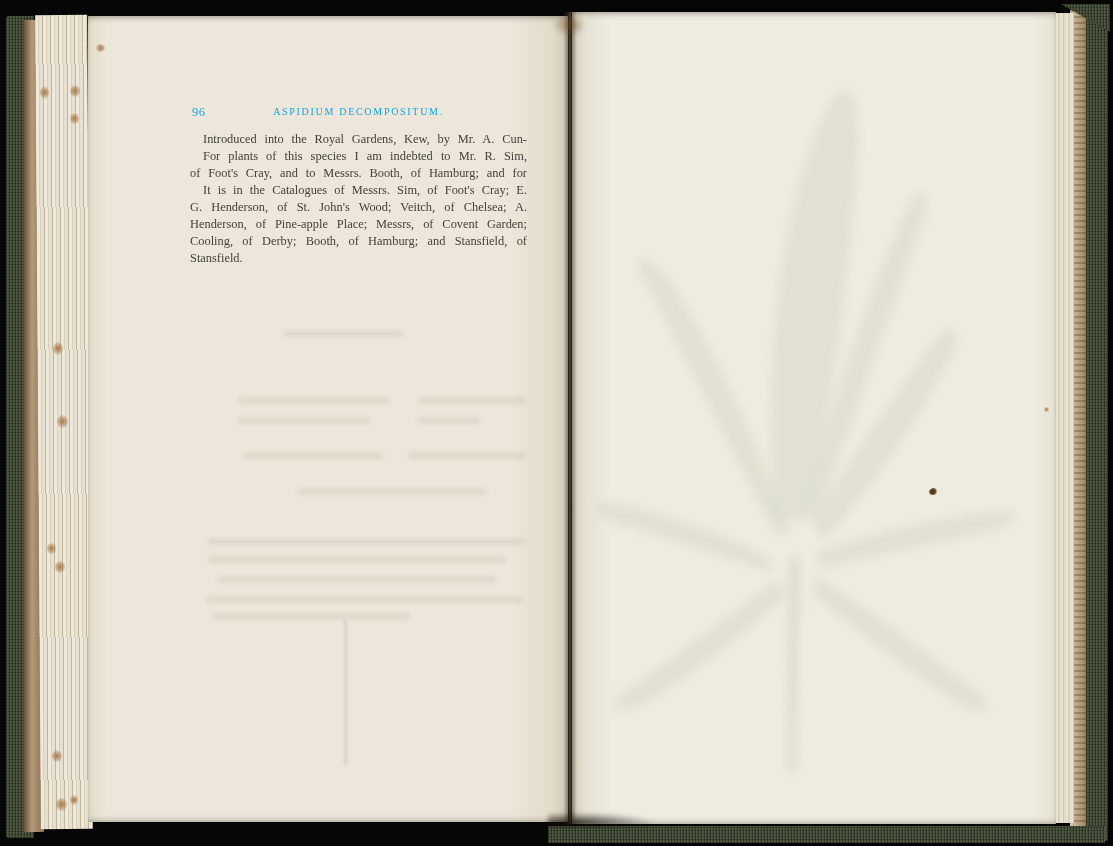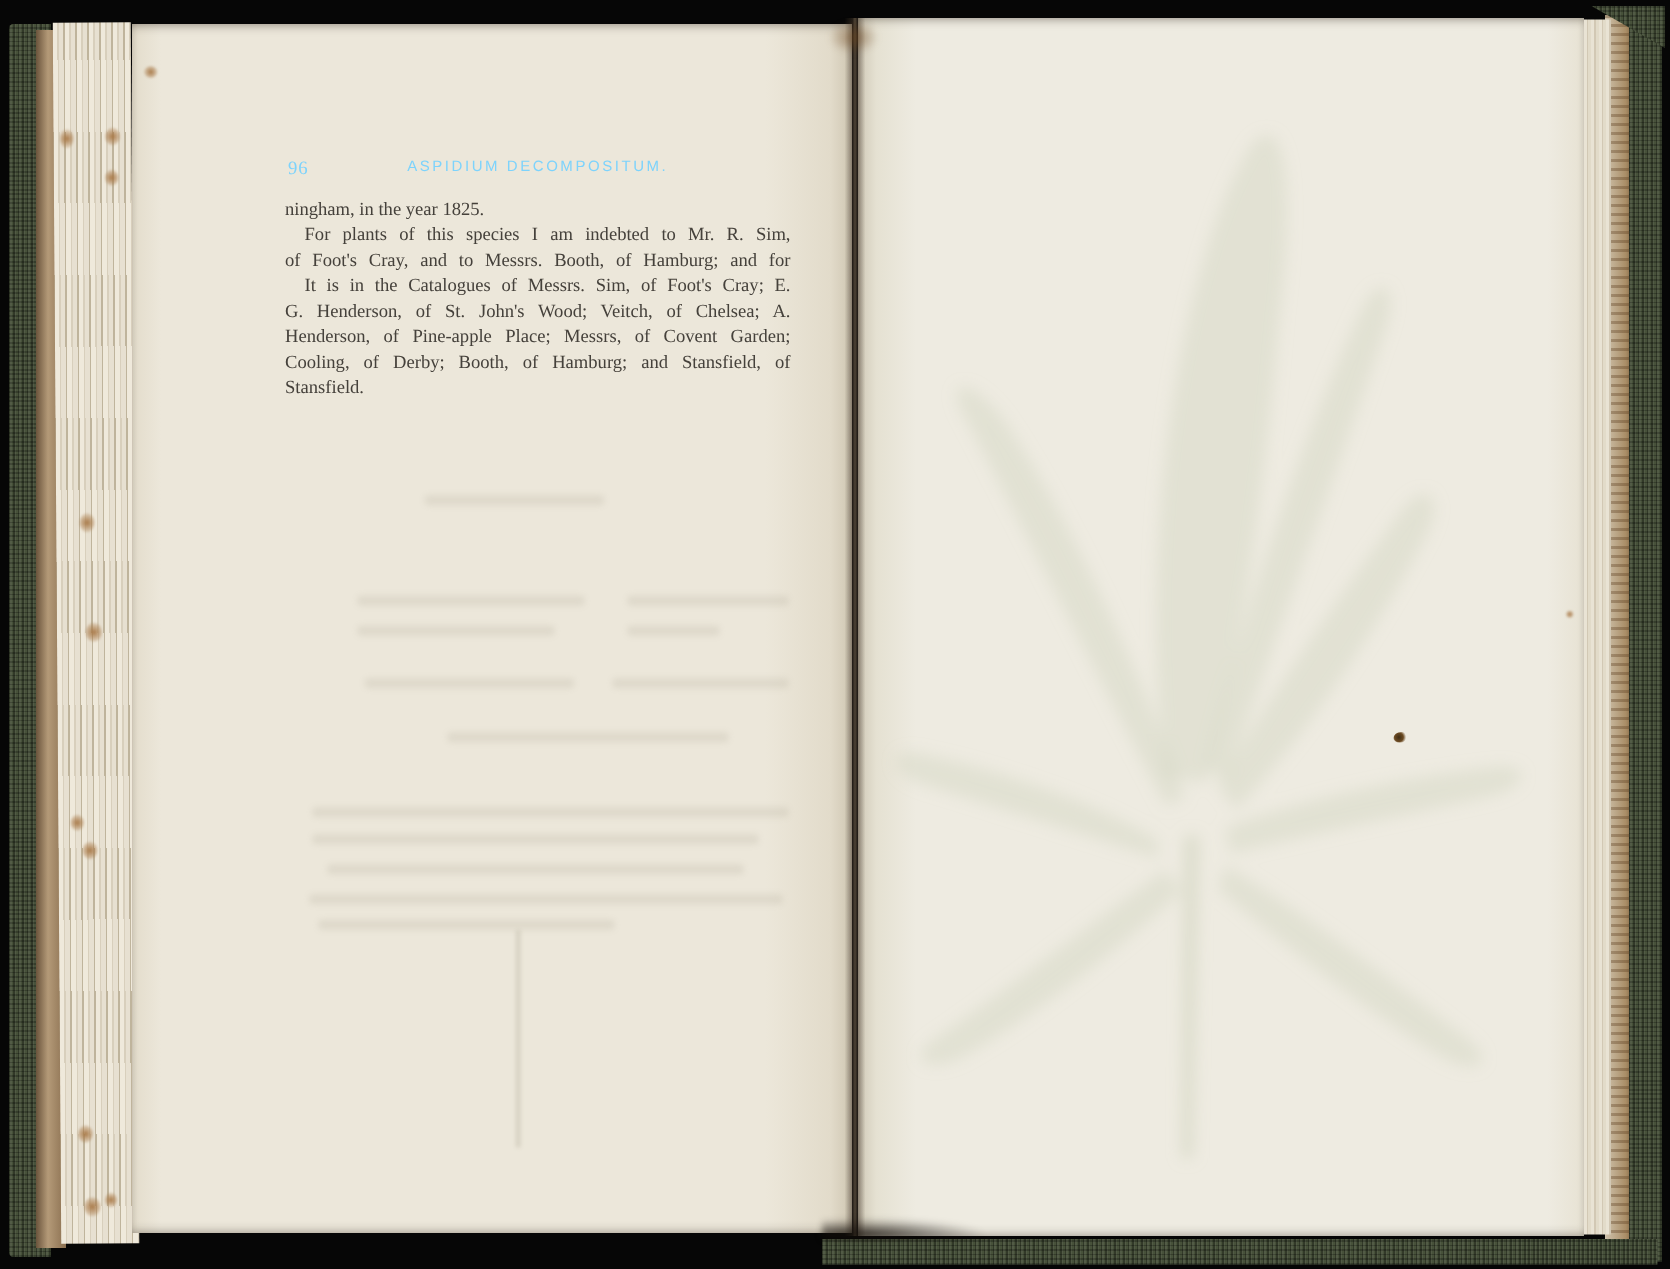--- a/index.html
+++ b/index.html
@@ -69,27 +69,27 @@
   }
   #gutter-bottom-shadow{
     left:548px;top:812px;width:110px;height:14px;
     background:radial-gradient(ellipse at 25% 80%, rgba(20,15,10,.8), transparent 70%);
     filter:blur(2px);
   }
 
   
   #header-row{
     left:190px;top:105px;width:337px;height:15px;
-    color:#7dd3fc;
+    color:#0ea5e9;
   }
   #page-number{position:absolute;left:2px;top:0;font-size:12.5px;letter-spacing:.5px;}
   #running-header{
     position:absolute;left:0;top:1px;width:100%;text-align:center;
     font-size:10px;letter-spacing:1.7px;font-variant:small-caps;
-    font-family:Liberation Sans, sans-serif;
+    font-family:Liberation Serif, serif;
   }
   #text-block{
     left:190px;top:131px;width:337px;
     font-size:12.4px;line-height:17px;color:#45413b;
   }
   #text-block .line{text-align:justify;text-align-last:justify;white-space:normal;}
   #text-block .line.last{text-align-last:left;}
   #text-block .line.first{text-indent:13px;}
 
   
@@ -125,21 +125,21 @@
 <div class="abs" id="page-right"></div>
 <div class="abs" id="gutter"></div>
 <div class="abs" id="gutter-top-smudge"></div>
 <div class="abs" id="gutter-bottom-shadow"></div>
 
 <div class="abs" id="header-row">
   <span id="page-number">96</span>
   <span id="running-header">ASPIDIUM DECOMPOSITUM.</span>
 </div>
 <div class="abs" id="text-block">
-    <div class="line last">ningham, in the year 1825.</div>
+    <div class="line first">Introduced into the Royal Gardens, Kew, by Mr. A. Cun-</div>
     <div class="line first">For plants of this species I am indebted to Mr. R. Sim,</div>
     <div class="line">of Foot's Cray, and to Messrs. Booth, of Hamburg; and for</div>
     <div class="line first">It is in the Catalogues of Messrs. Sim, of Foot's Cray; E.</div>
     <div class="line">G. Henderson, of St. John's Wood; Veitch, of Chelsea; A.</div>
     <div class="line">Henderson, of Pine-apple Place; Messrs, of Covent Garden;</div>
     <div class="line">Cooling, of Derby; Booth, of Hamburg; and Stansfield, of</div>
     <div class="line last">Stansfield.</div>
   </div>
 
 <div id="ghost-layer">

